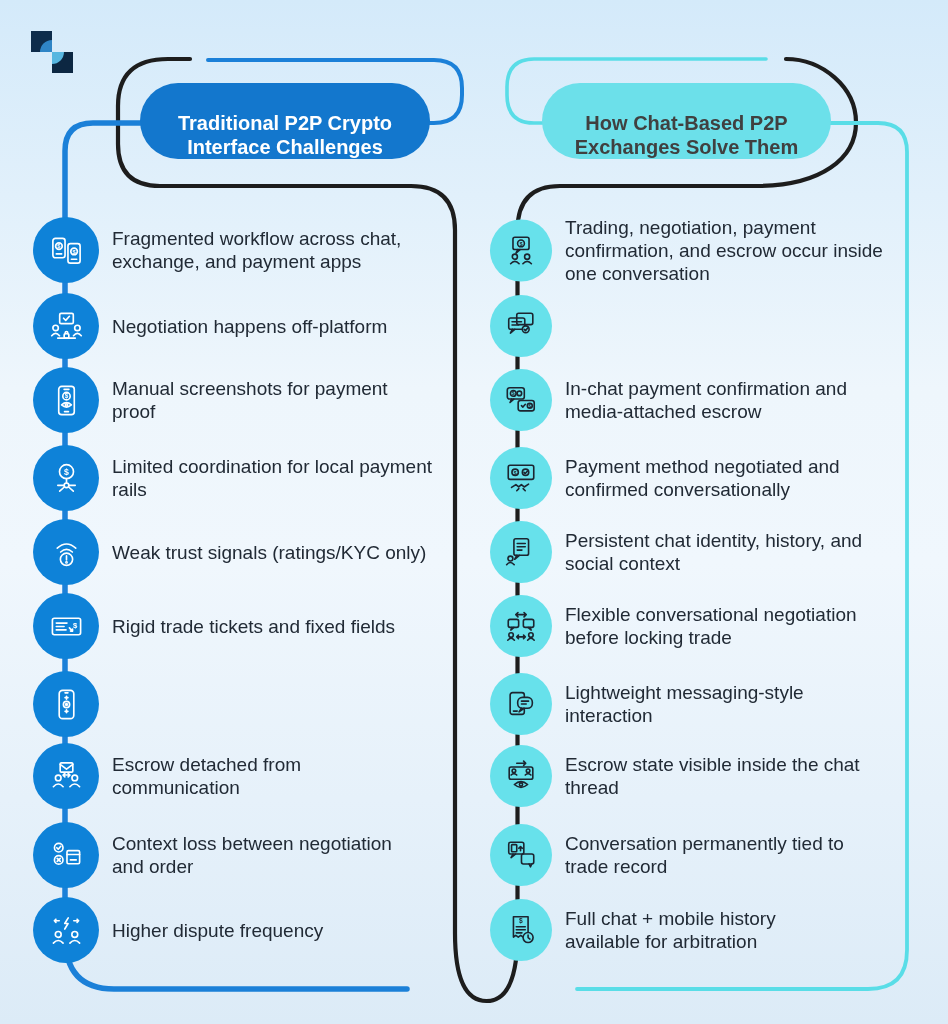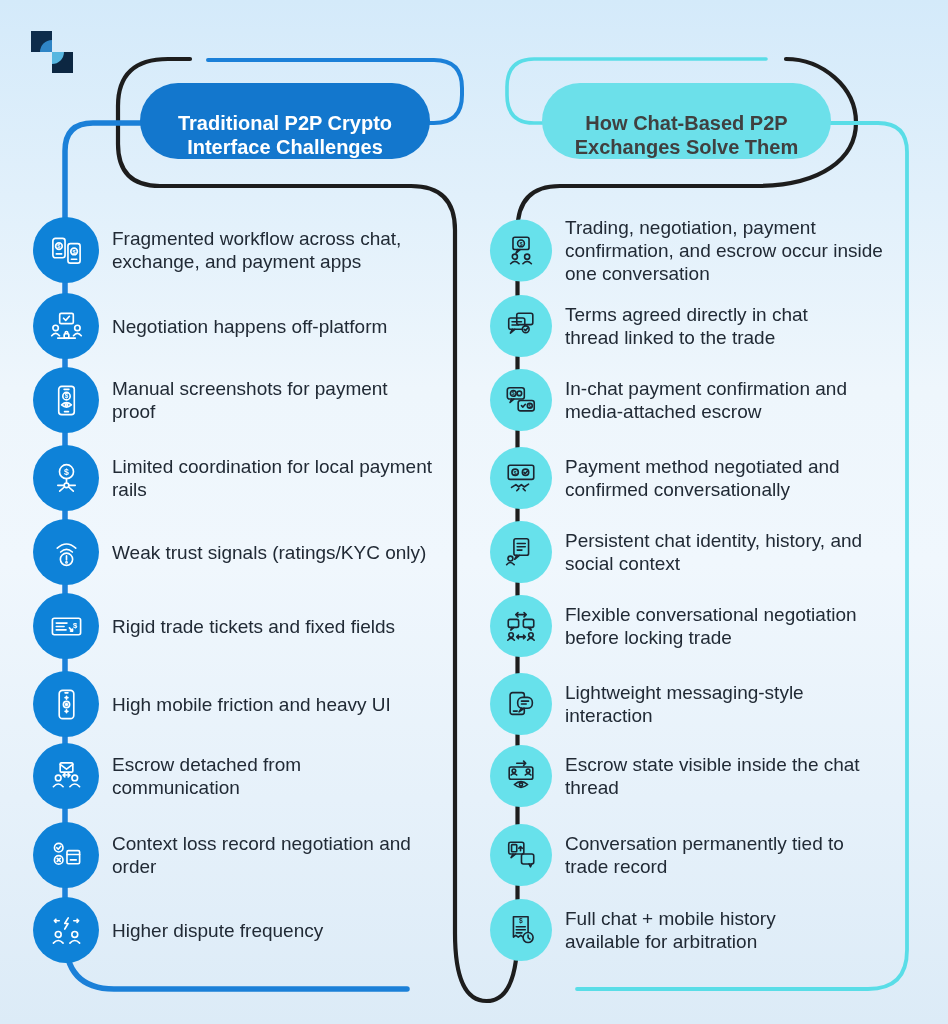--- a/index.html
+++ b/index.html
@@ -152,21 +152,20 @@
 <div class="row l" style="top:704px">
   <span class="bubble blue">
     <svg class="ic" width="35" height="35" viewBox="0 0 36 36">
         <rect x="10.5" y="3.5" width="15" height="29" rx="3.5"></rect>
         <path d="M16.5 6 h3"></path>
         <circle cx="18" cy="18" r="3.2"></circle>
         <circle cx="18" cy="18" r="0.9"></circle>
         <path d="M18 9.5 v3 M16.5 11 h3 M18 23.5 v3 M16.5 25 h3"></path>
       </svg>
   </span>
-  <span class="txt nw">High mobile friction and heavy UI</span>
 </div>
 <div class="row l" style="top:776px">
   <span class="bubble blue">
     <svg class="ic" width="35" height="35" viewBox="0 0 36 36">
         <rect x="11.5" y="4" width="13" height="9.5" rx="1.2"></rect>
         <path d="M11.5 5.5 l6.5 5 6.5 -5"></path>
         <circle cx="9.5" cy="19.5" r="2.9"></circle>
         <path d="M4.5 28.5 q5 -5.5 10 0"></path>
         <circle cx="26.5" cy="19.5" r="2.9"></circle>
         <path d="M21.5 28.5 q5 -5.5 10 0"></path>
@@ -179,21 +178,21 @@
   <span class="bubble blue">
     <svg class="ic" width="35" height="35" viewBox="0 0 36 36">
         <circle cx="10" cy="10" r="4.4"></circle>
         <path d="M8 10 l1.5 1.5 2.6 -3"></path>
         <circle cx="10" cy="22.5" r="4.4"></circle>
         <path d="M8.4 20.9 l3.2 3.2 m0 -3.2 l-3.2 3.2"></path>
         <rect x="18.5" y="13" width="13" height="13.5" rx="1.5"></rect>
         <path d="M18.5 17 h13 M22 22.5 h6"></path>
       </svg>
   </span>
-  <span class="txt" style="max-width:310px">Context loss record negotiation and order</span>
+  <span class="txt" style="max-width:310px">Context loss between negotiation and order</span>
 </div>
 <div class="row l" style="top:930px">
   <span class="bubble blue">
     <svg class="ic" width="35" height="35" viewBox="0 0 36 36">
         <path d="M19.8 5 l-3.6 5.8 h3.4 l-3.4 5.7"></path>
         <path d="M10.5 8 h-5 m1.6 -1.6 l-1.6 1.6 1.6 1.6"></path>
         <path d="M25.5 8 h5 m-1.6 -1.6 l1.6 1.6 -1.6 1.6"></path>
         <circle cx="9.5" cy="22" r="3"></circle>
         <path d="M4.5 31 q5 -5.5 10 0"></path>
         <circle cx="26.5" cy="22" r="3"></circle>
@@ -222,21 +221,20 @@
   <span class="bubble cyan">
     <svg class="ic" width="34" height="34" viewBox="0 0 36 36">
         <rect x="13.5" y="4.5" width="17" height="12" rx="2"></rect>
         <rect x="5" y="9.5" width="17" height="12" rx="2"></rect>
         <path d="M8.5 13.5 h10 M8.5 17 h7"></path>
         <path d="M8.8 21.5 l-2 4 4.6 -4"></path>
         <circle cx="23" cy="21.5" r="3.6" class="fillbg"></circle>
         <path d="M21.3 21.5 l1.4 1.4 2.4 -2.8"></path>
       </svg>
   </span>
-  <span class="txt" style="max-width:300px">Terms agreed directly in chat thread linked to the trade</span>
 </div>
 <div class="row r" style="top:400px">
   <span class="bubble cyan">
     <svg class="ic" width="34" height="34" viewBox="0 0 36 36">
         <rect x="3.5" y="5" width="18" height="12" rx="2.5"></rect>
         <circle cx="9.8" cy="11" r="3"></circle>
         <text x="9.8" y="13.1" font-size="5.5">$</text>
         <circle cx="16.3" cy="11" r="2.4"></circle>
         <path d="M8 17 l-1.6 3.6 4 -3.6"></path>
         <rect x="15" y="18.5" width="17" height="11" rx="2.5" class="fillbg"></rect>

